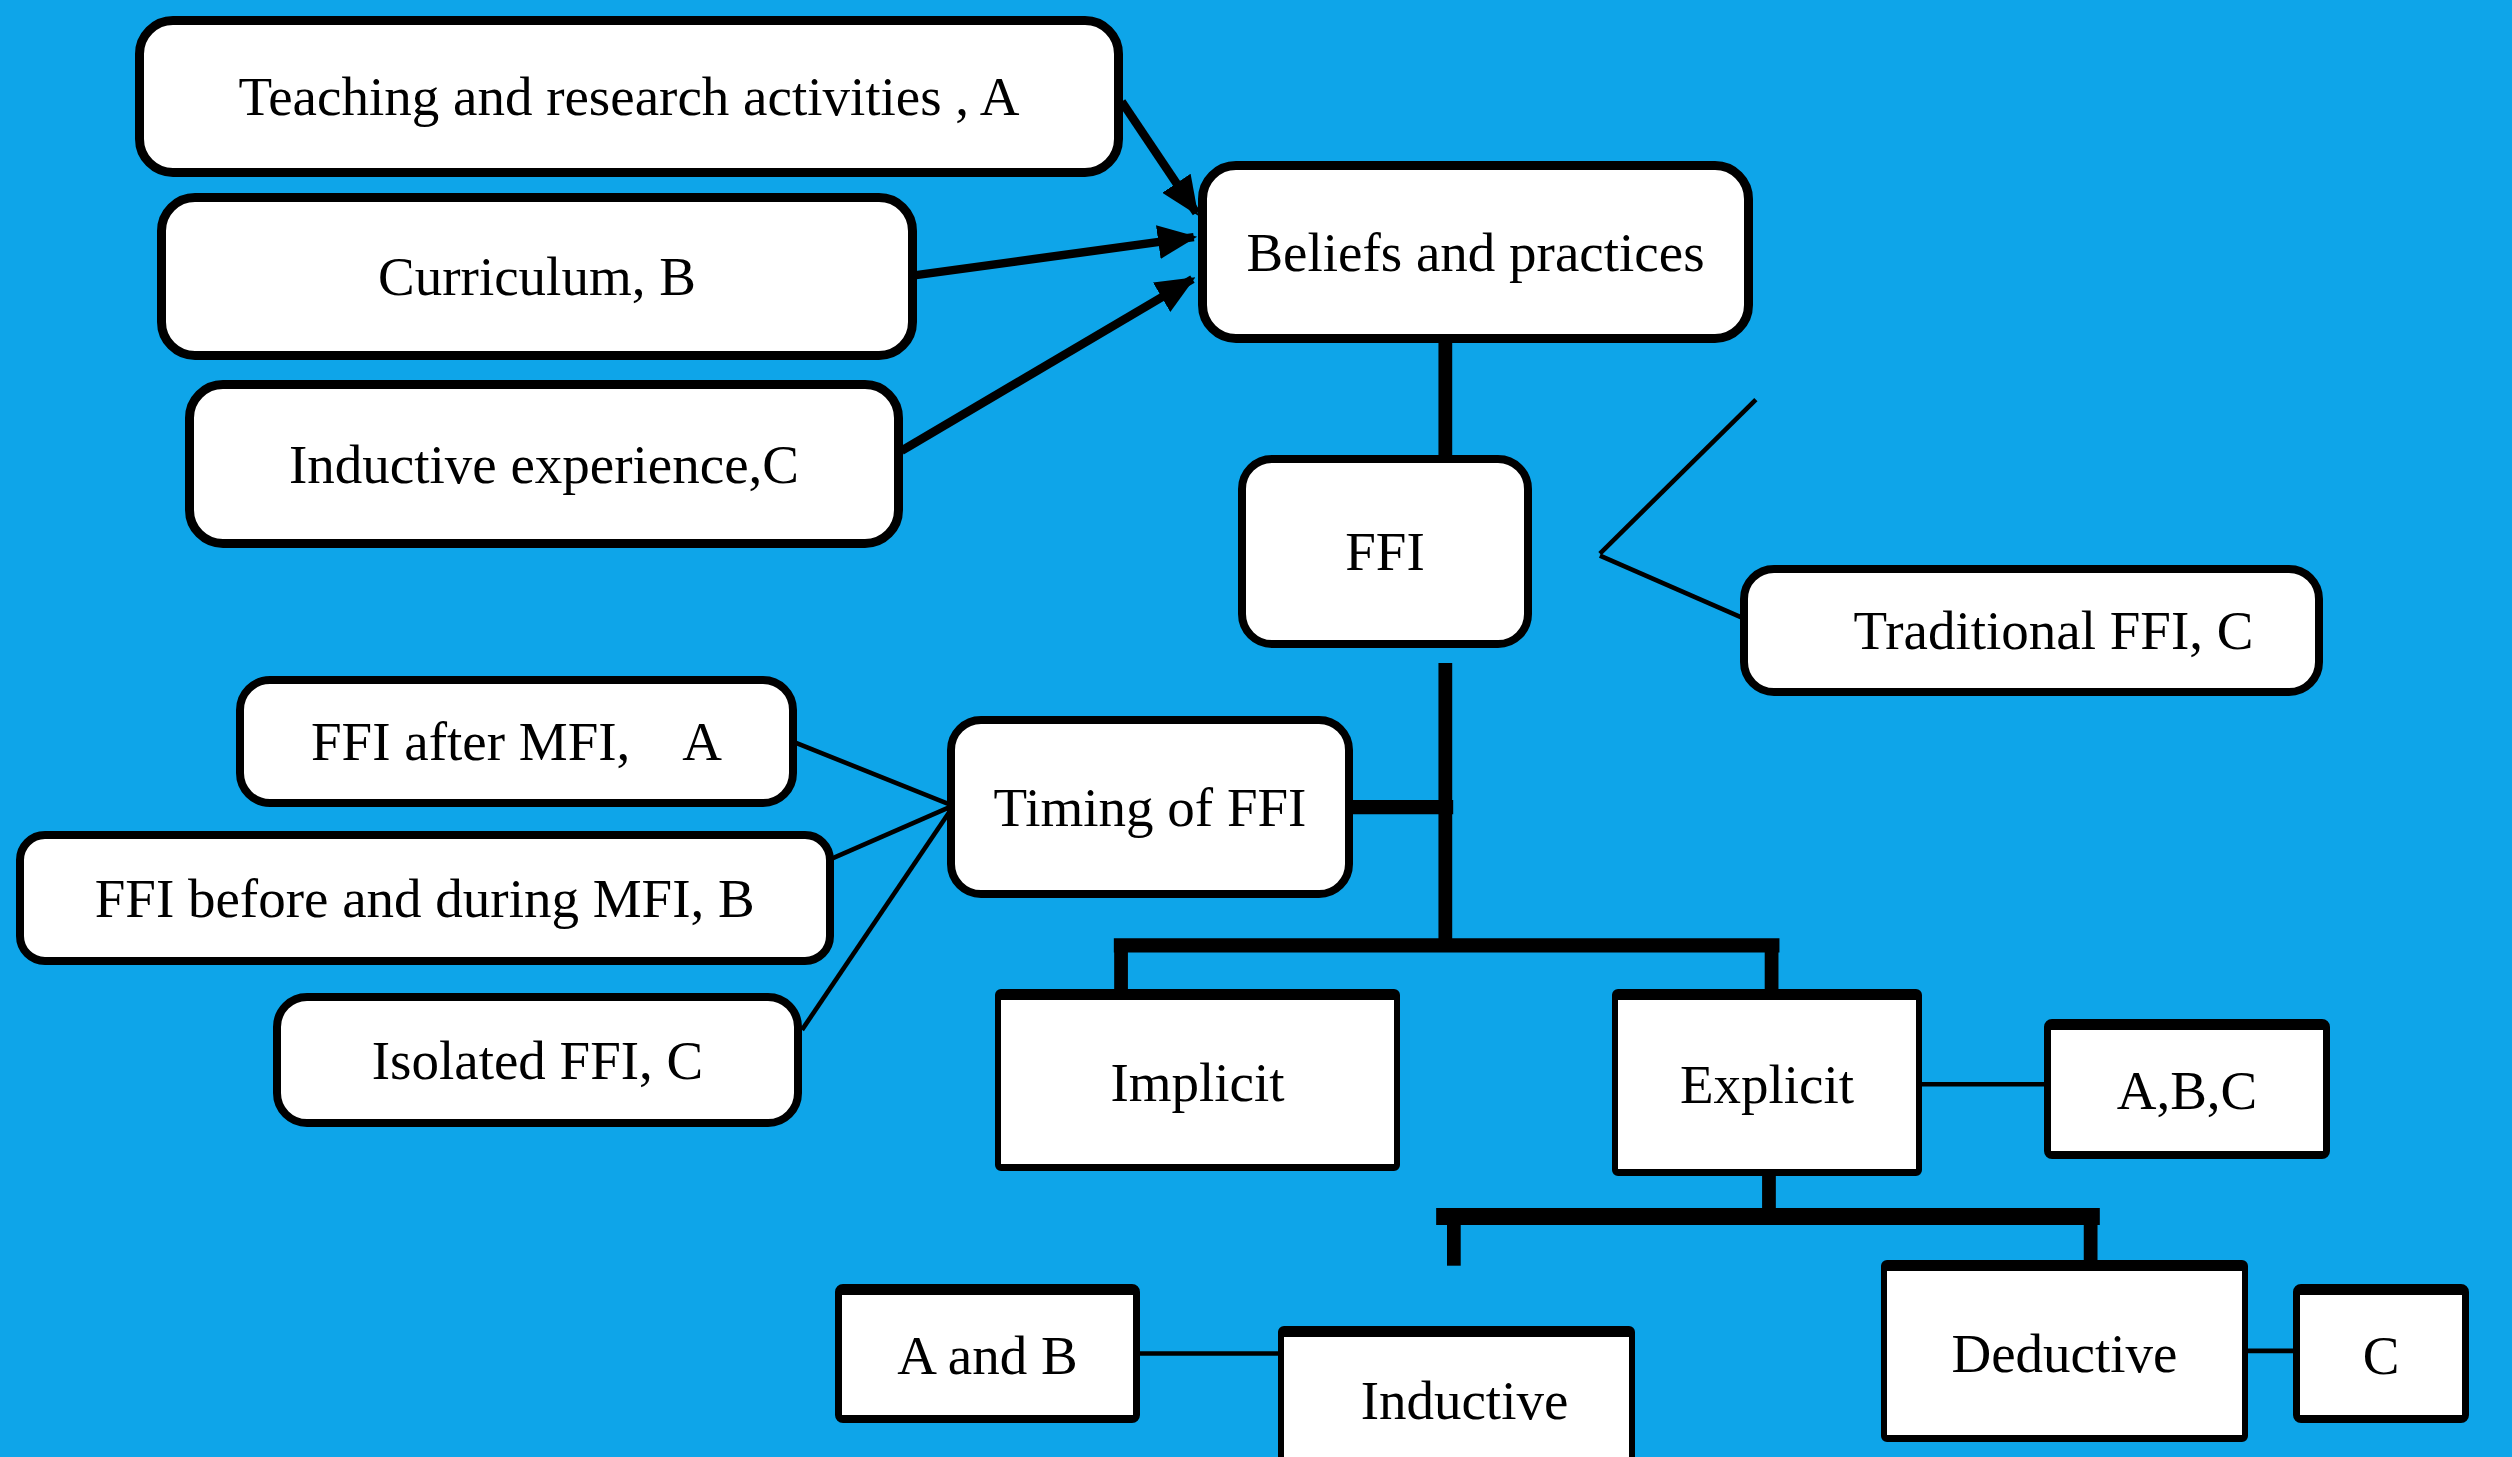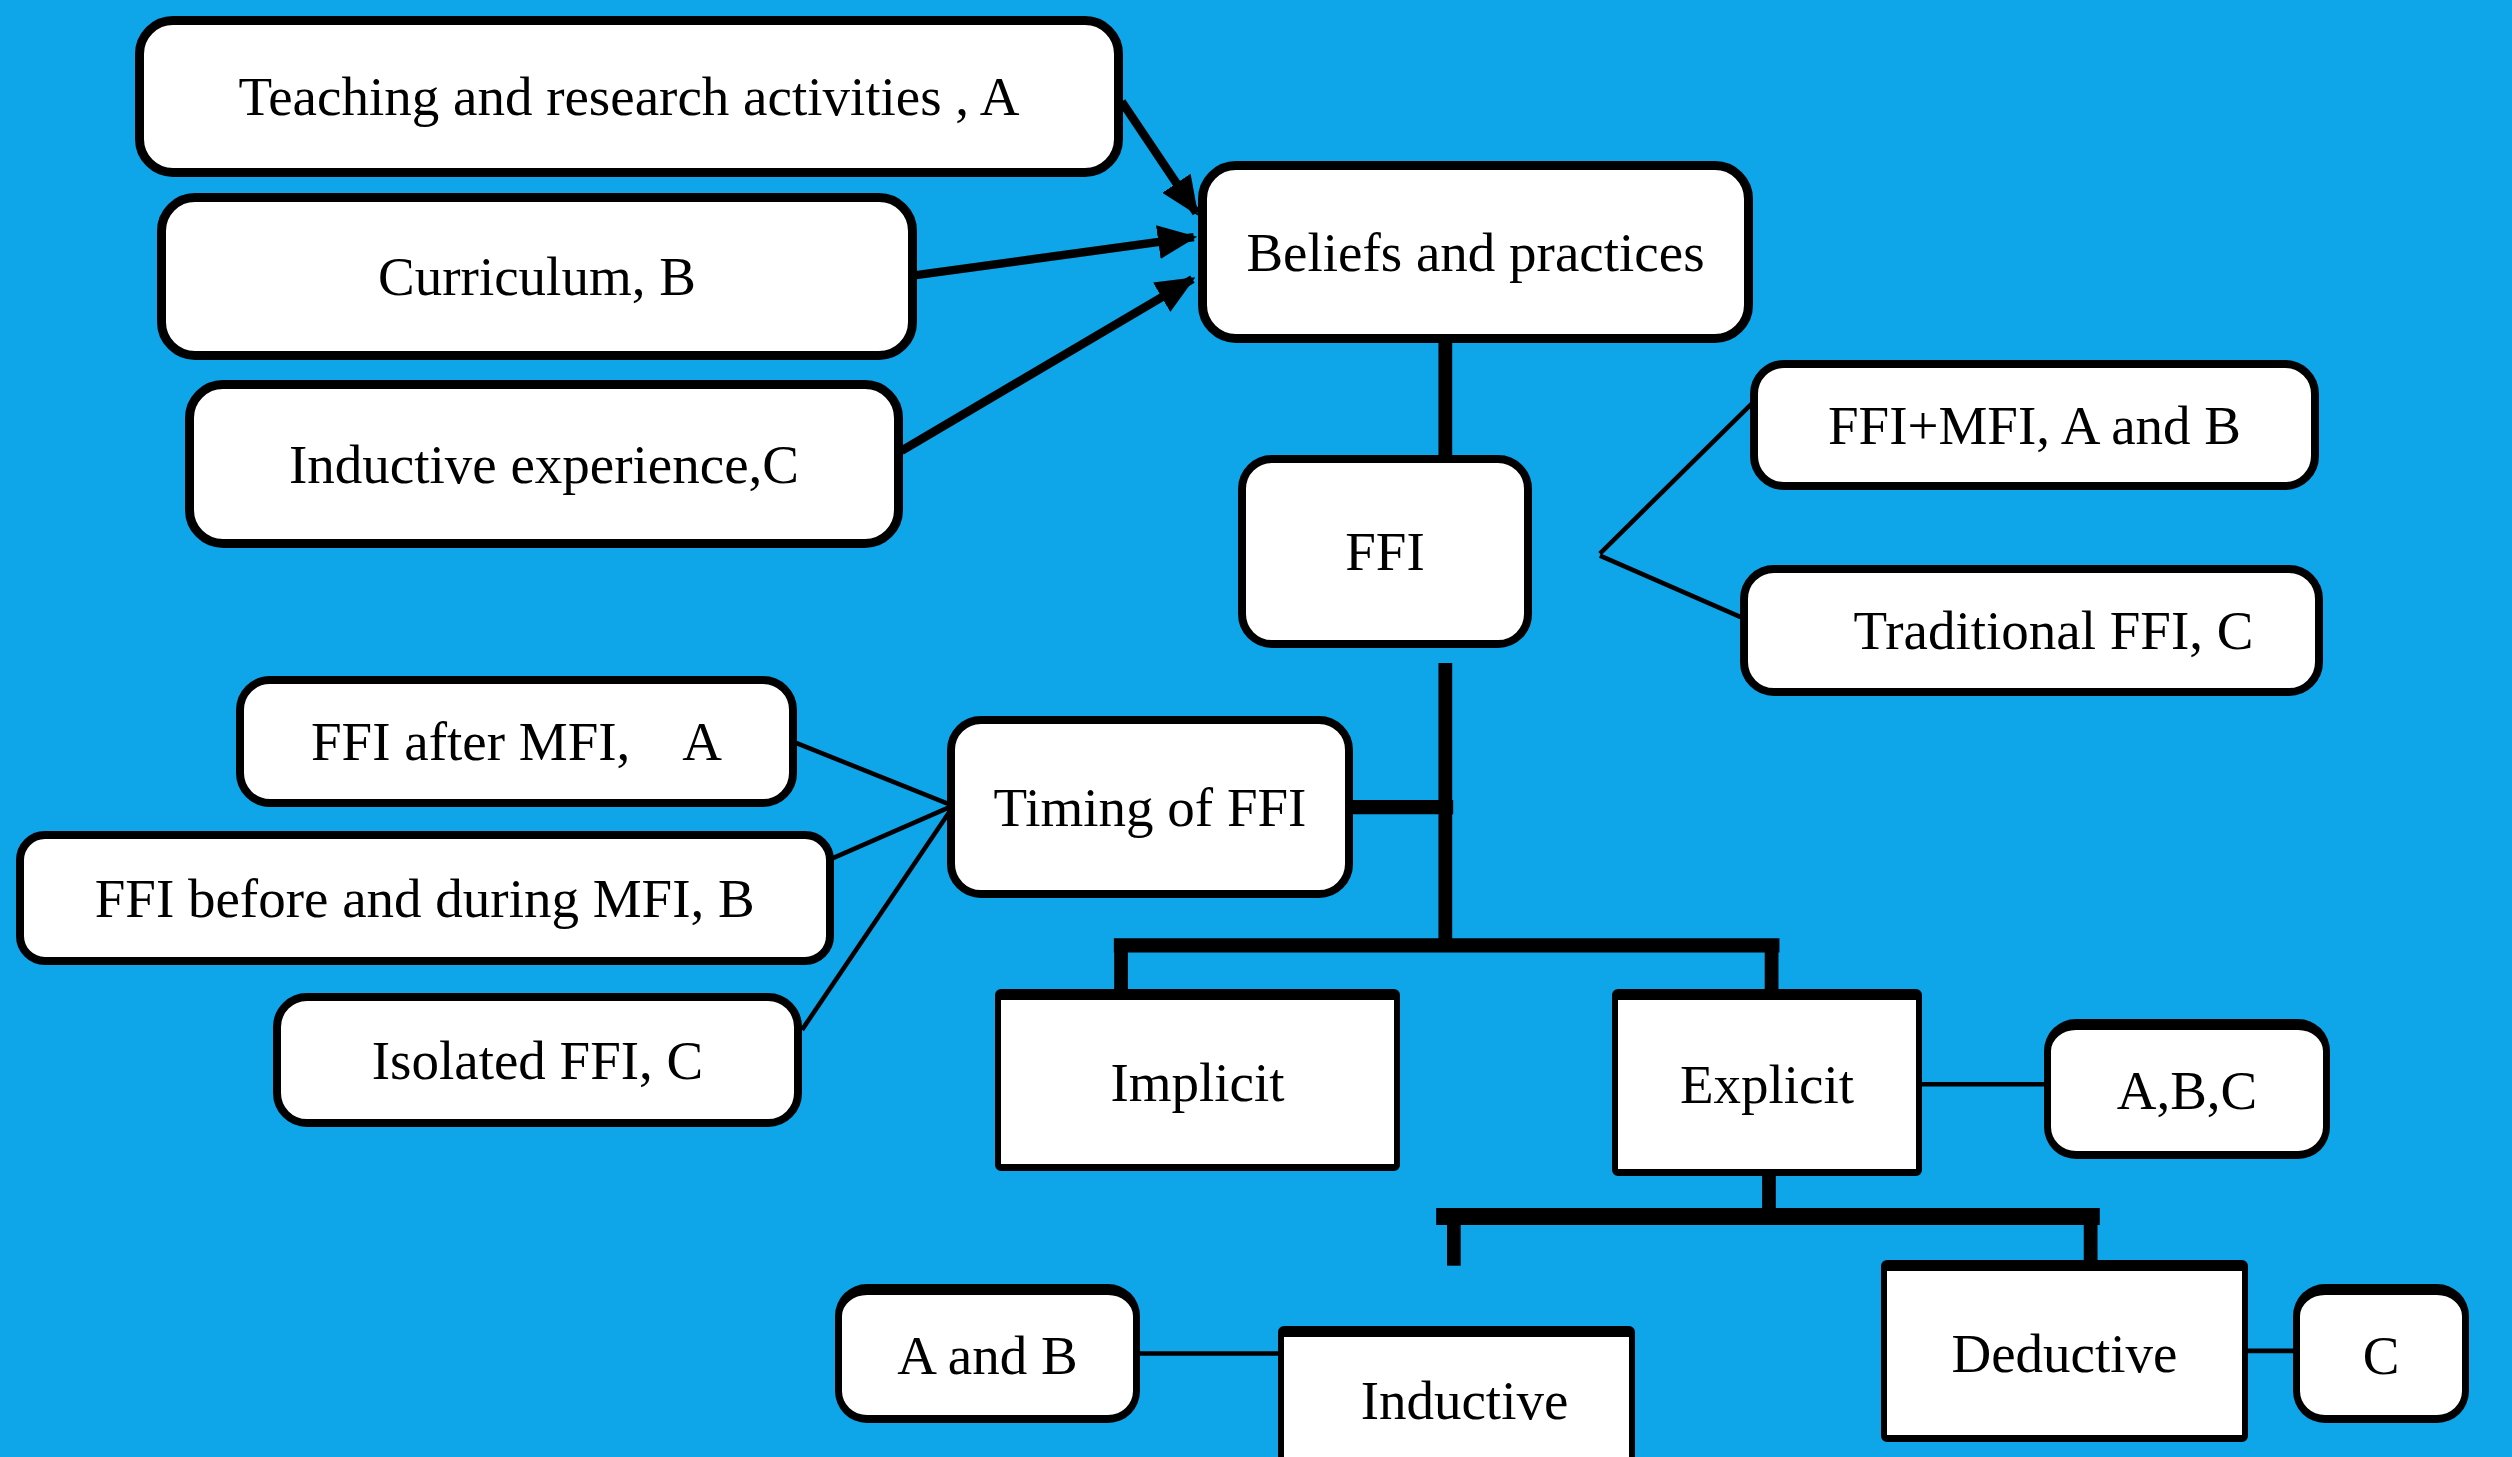--- a/index.html
+++ b/index.html
@@ -34,21 +34,21 @@
     align-items: center;
     justify-content: center;
     box-sizing: border-box;
     font-size: 55px;
     line-height: 1;
   }
   .node .lbl { white-space: pre; }
   .b14 { border-width: 9.2px; border-radius: 38px; }
   .b13 { border-width: 8.5px; border-radius: 34px; }
   .inner10 { border-width: 11.8px 6.6px 7.9px 6.6px; border-radius: 6px; }
-  .inner12 { border-width: 11.8px 7.9px 8.5px 7.9px; border-radius: 32px; }
+  .inner12 { border-width: 11.8px 7.9px 8.5px 7.9px; border-radius: 8px; }
 
   
   #n-box_a    { left: 135px;  top: 15.7px;   width: 988px; height: 161px; }
   #n-box_b    { left: 157px;  top: 193px;  width: 760px; height: 167px; }
   #n-box_c    { left: 185px;  top: 380px;  width: 718px; height: 168px; }
   #n-beliefs  { left: 1198px; top: 161px;  width: 555px;  height: 182px; }
   #n-ffi      { left: 1238px; top: 455px;  width: 294px;  height: 193px; }
   #n-ffi_mfi  { left: 1750px; top: 360px;  width: 569px;  height: 130px; }
   #n-trad     { left: 1740px; top: 565px;  width: 583px;  height: 131px; padding-left: 44px; }
   #n-timing   { left: 947px; top: 716px; width: 406px;  height: 182px; }
@@ -115,23 +115,20 @@
   </div>
   <div class="node b14" id="n-box_c">
     <span class="lbl">Inductive experience,C</span>
   </div>
   <div class="node b14" id="n-beliefs">
     <span class="lbl">Beliefs and practices</span>
   </div>
   <div class="node b13" id="n-ffi">
     <span class="lbl">FFI</span>
   </div>
-  <div class="node b13" id="n-ffi_mfi">
-    <span class="lbl">FFI+MFI, A and B</span>
-  </div>
   <div class="node b13" id="n-trad">
     <span class="lbl">Traditional FFI, C</span>
   </div>
   <div class="node b13" id="n-timing">
     <span class="lbl">Timing of FFI</span>
   </div>
   <div class="node b13" id="n-after">
     <span class="lbl">FFI after MFI,    A</span>
   </div>
   <div class="node b13" id="n-before">

